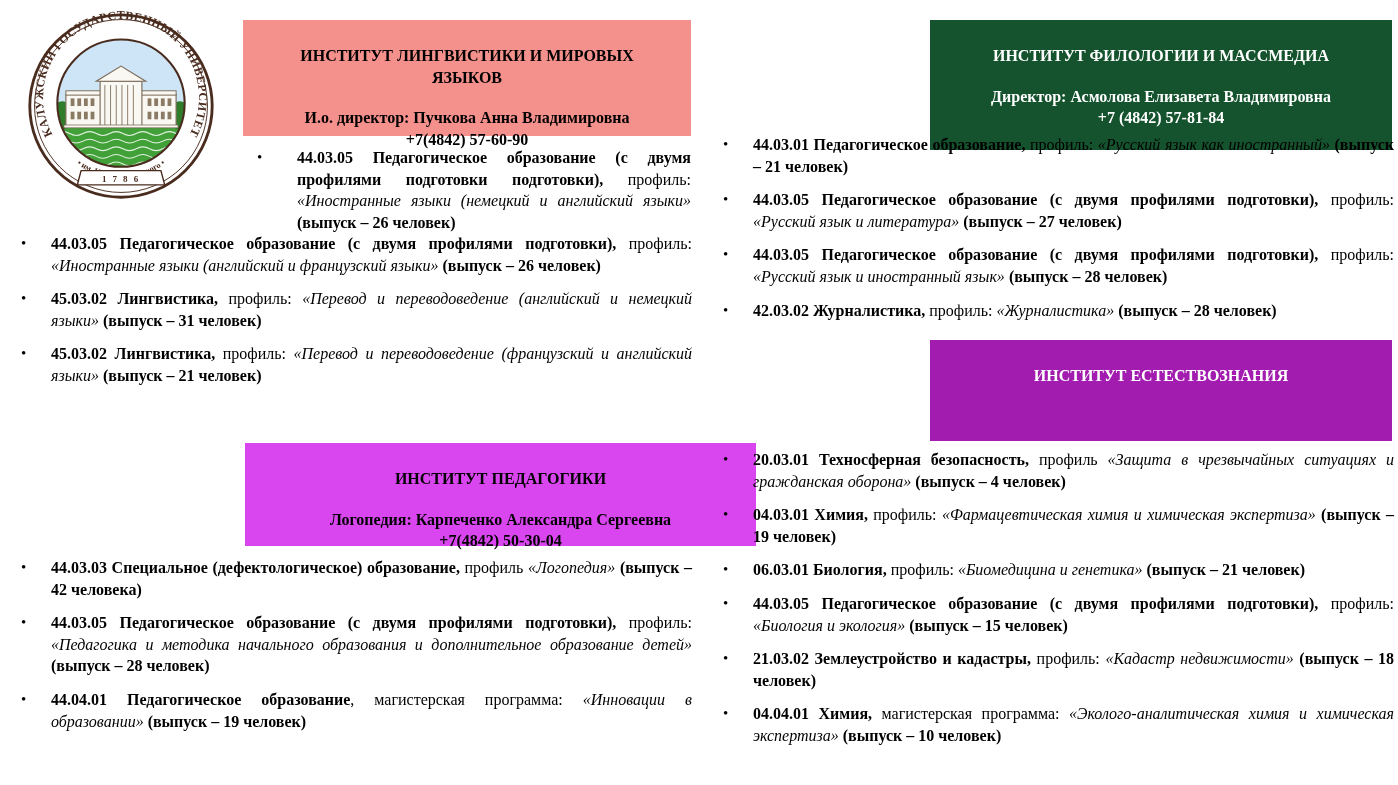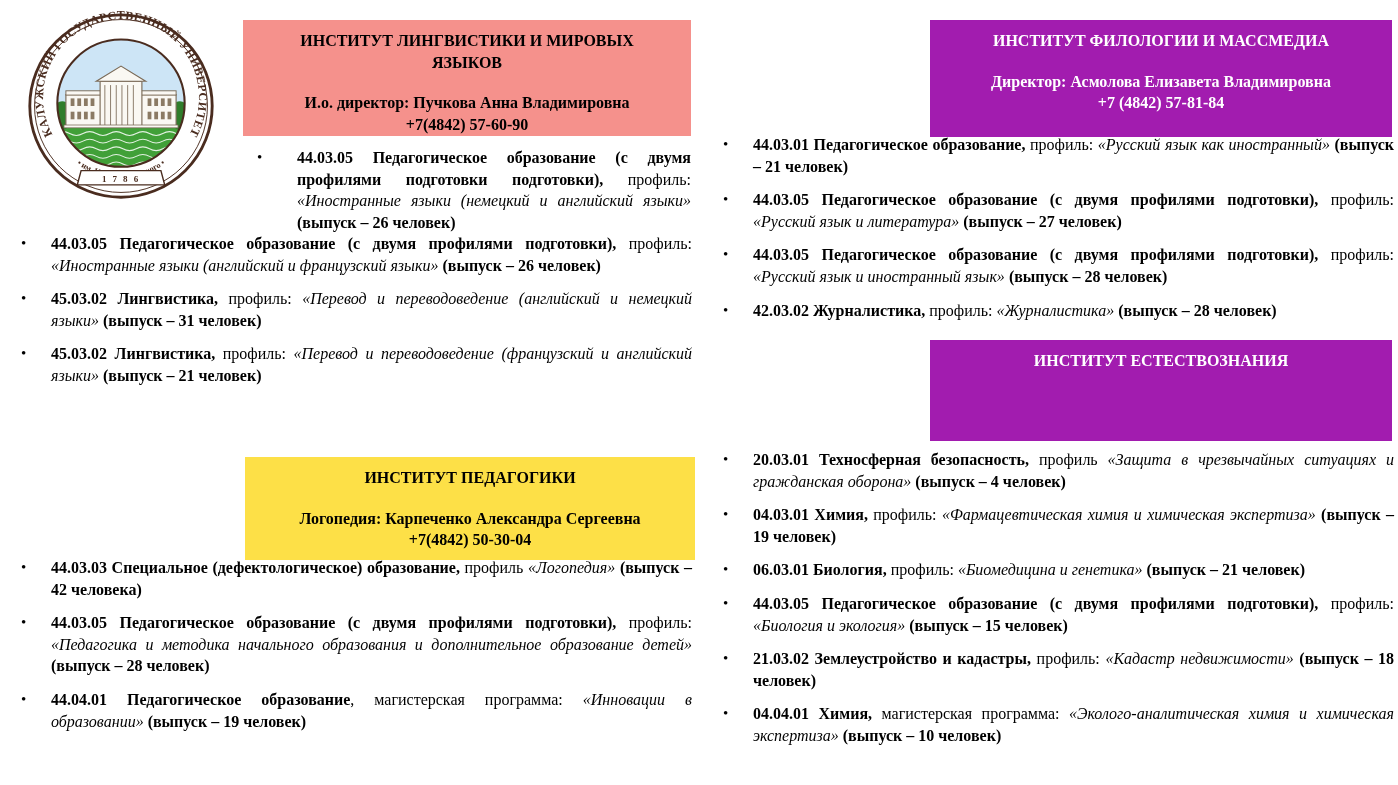--- a/index.html
+++ b/index.html
@@ -1,20 +1,20 @@
 <!DOCTYPE html>
 <html><head>
 <meta charset="utf-8">
 <style>
   html,body{margin:0;padding:0;background:#ffffff;}
   .page{position:relative;width:1398px;height:785px;background:#ffffff;overflow:hidden;
         font-family:"Liberation Serif","DejaVu Serif",serif;color:#000;}
   
   .hdr{position:absolute;box-sizing:border-box;text-align:center;font-weight:bold;
-       font-size:16px;line-height:21.5px;padding:10px 10px 0 10px;}
+       font-size:16px;line-height:21.5px;padding:25px 10px 0 10px;}
   .hdr .t{margin:0 auto;}
   .hdr .gap{height:19px;}
   #hdr-ling .t{max-width:380px;}
   
   .plist{position:absolute;}
   .prog{display:flex;align-items:flex-start;margin-bottom:12px;}
   .bullet{flex:0 0 30px;padding-left:7px;font-size:15px;line-height:21.6px;}
   .ptext{flex:1;text-align:justify;font-size:16px;line-height:21.6px;}
   .indent1 .bullet{flex:0 0 40px;padding-left:12px;}
   .prog b{font-weight:bold;}
@@ -123,21 +123,21 @@
       <div class="prog">
         <span class="bullet">•</span>
         <span class="ptext"><b>45.03.02 Лингвистика,</b><span> профиль: </span><i>«Перевод и переводоведение (английский и немецкий языки»</i><b> (выпуск – 31 человек)</b></span>
       </div>
       <div class="prog">
         <span class="bullet">•</span>
         <span class="ptext"><b>45.03.02 Лингвистика,</b><span> профиль: </span><i>«Перевод и переводоведение (французский и английский языки»</i><b> (выпуск – 21 человек)</b></span>
       </div>
     </div>
 
-  <div class="hdr" style="left: 245px; top: 457px; width: 450px; height: 103px; background: #fde047; color: rgb(0, 0, 0);">
+  <div class="hdr" style="left: 245px; top: 443px; width: 511px; height: 103px; background: #d946ef; color: rgb(0, 0, 0);">
     <div class="t">ИНСТИТУТ ПЕДАГОГИКИ</div>
     <div class="gap"></div>
     <div>Логопедия: Карпеченко Александра Сергеевна</div>
     <div>+7(4842) 50-30-04</div>
   </div>
 
   <div class="plist" style="left:14px;top:557px;width:678px;">
       <div class="prog">
         <span class="bullet">•</span>
         <span class="ptext"><b>44.03.03 Специальное (дефектологическое) образование,</b><span> профиль </span><i>«Логопедия»</i><b> (выпуск – 42 человека)</b></span>
@@ -145,21 +145,21 @@
       <div class="prog">
         <span class="bullet">•</span>
         <span class="ptext"><b>44.03.05 Педагогическое образование (с двумя профилями подготовки),</b><span> профиль: </span><i>«Педагогика и методика начального образования и дополнительное образование детей»</i><b> (выпуск – 28 человек)</b></span>
       </div>
       <div class="prog">
         <span class="bullet">•</span>
         <span class="ptext"><b>44.04.01 Педагогическое образование</b><span>, магистерская программа: </span><i>«Инновации в образовании»</i><b> (выпуск – 19 человек)</b></span>
       </div>
     </div>
 
-  <div class="hdr" style="left: 930px; top: 20px; width: 462px; height: 117px; background: #a21caf; color: rgb(255, 255, 255);">
+  <div class="hdr" style="left: 930px; top: 20px; width: 462px; height: 130px; background: #14532d; color: rgb(255, 255, 255);">
     <div class="t">ИНСТИТУТ ФИЛОЛОГИИ И МАССМЕДИА</div>
     <div class="gap"></div>
     <div>Директор: Асмолова Елизавета Владимировна</div>
     <div>+7 (4842) 57-81-84</div>
   </div>
 
   <div class="plist" style="left:716px;top:134px;width:678px;">
       <div class="prog">
         <span class="bullet">•</span>
         <span class="ptext"><b>44.03.01 Педагогическое образование,</b><span> профиль: </span><i>«Русский язык как иностранный»</i><b> (выпуск – 21 человек)</b></span>

